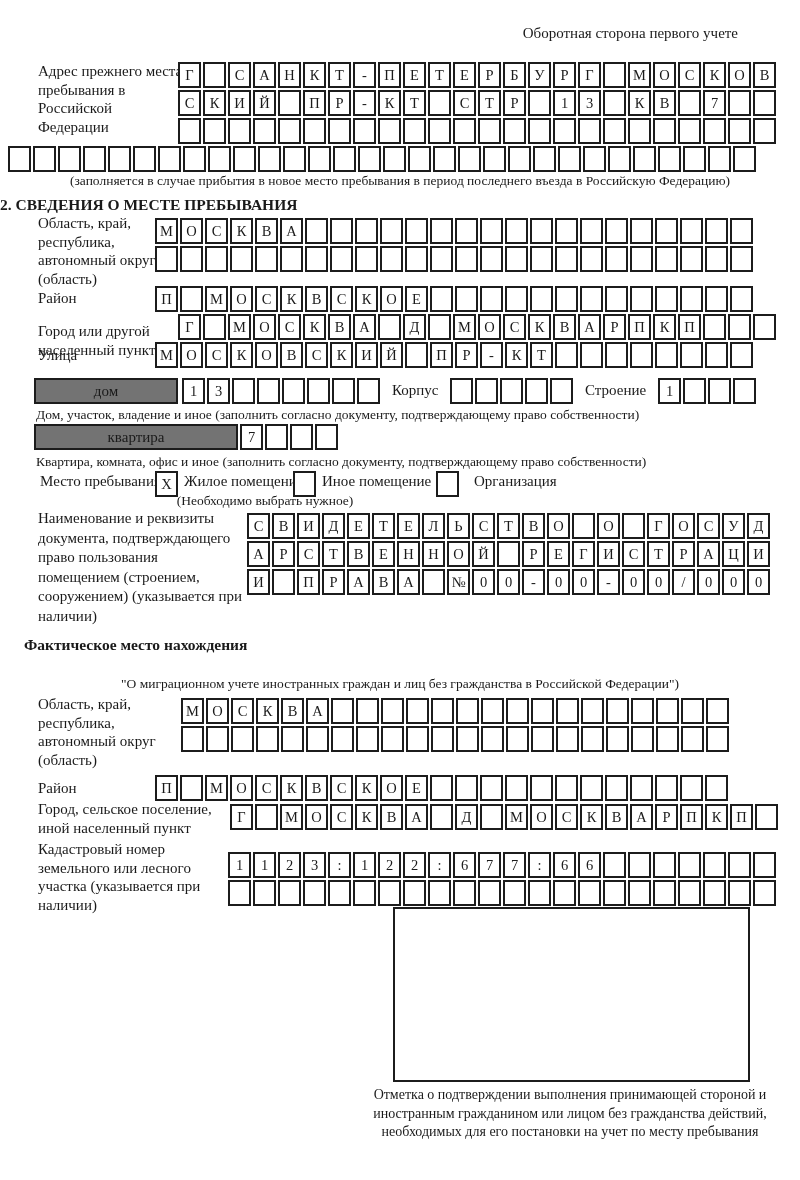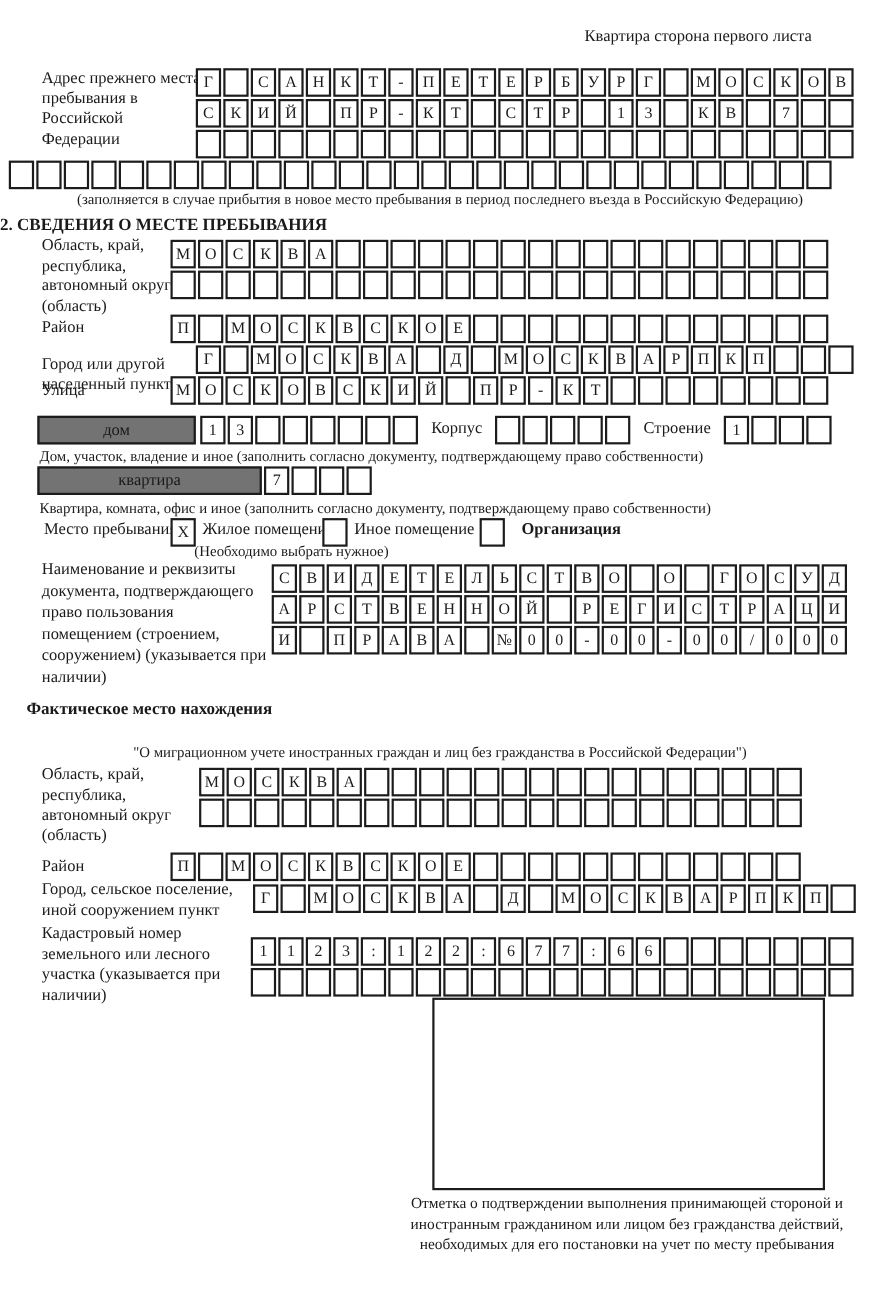--- a/index.html
+++ b/index.html
@@ -21,21 +21,21 @@
     height:22px;border:2px solid #1c1c1c;text-align:center;
     font-size:15px;line-height:22px;background:#737373;
   }
   .bigrect{border:2px solid #1c1c1c;background:#fff;}
 </style>
 </head>
 <body>
 
 <div class="page">
 
-  <div class="abs lbl" style="top:24px;right:62px;">Квартира сторона первого листа</div>
+  <div class="abs lbl" style="top:24px;right:62px;">Оборотная сторона первого учете</div>
 
   <div class="abs lbl" style="left:38px;top:62px;width:148px;">Адрес прежнего места пребывания в Российской Федерации</div>
   <div class="abs boxrow" style="left:178px;top:62px;"><span class="cbox">Г</span><span class="cbox"></span><span class="cbox">С</span><span class="cbox">А</span><span class="cbox">Н</span><span class="cbox">К</span><span class="cbox">Т</span><span class="cbox">-</span><span class="cbox">П</span><span class="cbox">Е</span><span class="cbox">Т</span><span class="cbox">Е</span><span class="cbox">Р</span><span class="cbox">Б</span><span class="cbox">У</span><span class="cbox">Р</span><span class="cbox">Г</span><span class="cbox"></span><span class="cbox">М</span><span class="cbox">О</span><span class="cbox">С</span><span class="cbox">К</span><span class="cbox">О</span><span class="cbox">В</span></div>
   <div class="abs boxrow" style="left:178px;top:90px;"><span class="cbox">С</span><span class="cbox">К</span><span class="cbox">И</span><span class="cbox">Й</span><span class="cbox"></span><span class="cbox">П</span><span class="cbox">Р</span><span class="cbox">-</span><span class="cbox">К</span><span class="cbox">Т</span><span class="cbox"></span><span class="cbox">С</span><span class="cbox">Т</span><span class="cbox">Р</span><span class="cbox"></span><span class="cbox">1</span><span class="cbox">3</span><span class="cbox"></span><span class="cbox">К</span><span class="cbox">В</span><span class="cbox"></span><span class="cbox">7</span><span class="cbox"></span><span class="cbox"></span></div>
   <div class="abs boxrow" style="left:178px;top:118px;"><span class="cbox"></span><span class="cbox"></span><span class="cbox"></span><span class="cbox"></span><span class="cbox"></span><span class="cbox"></span><span class="cbox"></span><span class="cbox"></span><span class="cbox"></span><span class="cbox"></span><span class="cbox"></span><span class="cbox"></span><span class="cbox"></span><span class="cbox"></span><span class="cbox"></span><span class="cbox"></span><span class="cbox"></span><span class="cbox"></span><span class="cbox"></span><span class="cbox"></span><span class="cbox"></span><span class="cbox"></span><span class="cbox"></span><span class="cbox"></span></div>
   <div class="abs boxrow" style="left:8px;top:146px;"><span class="cbox"></span><span class="cbox"></span><span class="cbox"></span><span class="cbox"></span><span class="cbox"></span><span class="cbox"></span><span class="cbox"></span><span class="cbox"></span><span class="cbox"></span><span class="cbox"></span><span class="cbox"></span><span class="cbox"></span><span class="cbox"></span><span class="cbox"></span><span class="cbox"></span><span class="cbox"></span><span class="cbox"></span><span class="cbox"></span><span class="cbox"></span><span class="cbox"></span><span class="cbox"></span><span class="cbox"></span><span class="cbox"></span><span class="cbox"></span><span class="cbox"></span><span class="cbox"></span><span class="cbox"></span><span class="cbox"></span><span class="cbox"></span><span class="cbox"></span></div>
   <div class="abs cap center" style="top:173px;">(заполняется в случае прибытия в новое место пребывания в период последнего въезда в Российскую Федерацию)</div>
 
   <div class="abs title" style="top:196px;">2. СВЕДЕНИЯ О МЕСТЕ ПРЕБЫВАНИЯ</div>
 
@@ -63,39 +63,39 @@
   <div class="abs wbox" style="left:34px;top:424px;width:200px;">квартира</div>
   <div class="abs boxrow" style="left:240px;top:424px;"><span class="cbox">7</span><span class="cbox"></span><span class="cbox"></span><span class="cbox"></span></div>
   <div class="abs cap" style="left:36px;top:454px;">Квартира, комната, офис и иное (заполнить согласно документу, подтверждающему право собственности)</div>
 
   <div class="abs lbl" style="left:40px;top:472px;">Место пребывания:</div>
   <span class="abs cbox" style="left:155px;top:471px;">X</span>
   <div class="abs lbl" style="left:184px;top:472px;">Жилое помещение</div>
   <span class="abs cbox" style="left:293px;top:471px;"></span>
   <div class="abs lbl" style="left:322px;top:472px;">Иное помещение</div>
   <span class="abs cbox" style="left:436px;top:471px;"></span>
-  <div class="abs lbl" style="left:474px;top:472px;font-weight:bold;">Организация</div>
+  <div class="abs lbl" style="left:474px;top:472px;">Организация</div>
   <div class="abs cap" style="left:115px;top:493px;width:300px;text-align:center;">(Необходимо выбрать нужное)</div>
 
   <div class="abs lbl" style="left:38px;top:509px;width:205px;line-height:19.5px;">Наименование и реквизиты документа, подтверждающего право пользования помещением (строением, сооружением) (указывается при наличии)</div>
   <div class="abs boxrow" style="left:247px;top:513px;"><span class="cbox">С</span><span class="cbox">В</span><span class="cbox">И</span><span class="cbox">Д</span><span class="cbox">Е</span><span class="cbox">Т</span><span class="cbox">Е</span><span class="cbox">Л</span><span class="cbox">Ь</span><span class="cbox">С</span><span class="cbox">Т</span><span class="cbox">В</span><span class="cbox">О</span><span class="cbox"></span><span class="cbox">О</span><span class="cbox"></span><span class="cbox">Г</span><span class="cbox">О</span><span class="cbox">С</span><span class="cbox">У</span><span class="cbox">Д</span></div>
   <div class="abs boxrow" style="left:247px;top:541px;"><span class="cbox">А</span><span class="cbox">Р</span><span class="cbox">С</span><span class="cbox">Т</span><span class="cbox">В</span><span class="cbox">Е</span><span class="cbox">Н</span><span class="cbox">Н</span><span class="cbox">О</span><span class="cbox">Й</span><span class="cbox"></span><span class="cbox">Р</span><span class="cbox">Е</span><span class="cbox">Г</span><span class="cbox">И</span><span class="cbox">С</span><span class="cbox">Т</span><span class="cbox">Р</span><span class="cbox">А</span><span class="cbox">Ц</span><span class="cbox">И</span></div>
   <div class="abs boxrow" style="left:247px;top:569px;"><span class="cbox">И</span><span class="cbox"></span><span class="cbox">П</span><span class="cbox">Р</span><span class="cbox">А</span><span class="cbox">В</span><span class="cbox">А</span><span class="cbox"></span><span class="cbox">№</span><span class="cbox">0</span><span class="cbox">0</span><span class="cbox">-</span><span class="cbox">0</span><span class="cbox">0</span><span class="cbox">-</span><span class="cbox">0</span><span class="cbox">0</span><span class="cbox">/</span><span class="cbox">0</span><span class="cbox">0</span><span class="cbox">0</span></div>
 
   <div class="abs title" style="top:636px;padding-left:24px;">Фактическое место нахождения</div>
   <div class="abs cap center" style="top:676px;">"О миграционном учете иностранных граждан и лиц без гражданства в Российской Федерации")</div>
 
   <div class="abs lbl" style="left:38px;top:695px;width:150px;">Область, край, республика, автономный округ (область)</div>
   <div class="abs boxrow" style="left:181px;top:698px;"><span class="cbox">М</span><span class="cbox">О</span><span class="cbox">С</span><span class="cbox">К</span><span class="cbox">В</span><span class="cbox">А</span><span class="cbox"></span><span class="cbox"></span><span class="cbox"></span><span class="cbox"></span><span class="cbox"></span><span class="cbox"></span><span class="cbox"></span><span class="cbox"></span><span class="cbox"></span><span class="cbox"></span><span class="cbox"></span><span class="cbox"></span><span class="cbox"></span><span class="cbox"></span><span class="cbox"></span><span class="cbox"></span></div>
   <div class="abs boxrow" style="left:181px;top:726px;"><span class="cbox"></span><span class="cbox"></span><span class="cbox"></span><span class="cbox"></span><span class="cbox"></span><span class="cbox"></span><span class="cbox"></span><span class="cbox"></span><span class="cbox"></span><span class="cbox"></span><span class="cbox"></span><span class="cbox"></span><span class="cbox"></span><span class="cbox"></span><span class="cbox"></span><span class="cbox"></span><span class="cbox"></span><span class="cbox"></span><span class="cbox"></span><span class="cbox"></span><span class="cbox"></span><span class="cbox"></span></div>
 
   <div class="abs lbl" style="left:38px;top:779px;">Район</div>
   <div class="abs boxrow" style="left:155px;top:775px;"><span class="cbox">П</span><span class="cbox"></span><span class="cbox">М</span><span class="cbox">О</span><span class="cbox">С</span><span class="cbox">К</span><span class="cbox">В</span><span class="cbox">С</span><span class="cbox">К</span><span class="cbox">О</span><span class="cbox">Е</span><span class="cbox"></span><span class="cbox"></span><span class="cbox"></span><span class="cbox"></span><span class="cbox"></span><span class="cbox"></span><span class="cbox"></span><span class="cbox"></span><span class="cbox"></span><span class="cbox"></span><span class="cbox"></span><span class="cbox"></span></div>
 
-  <div class="abs lbl" style="left:38px;top:800px;width:195px;">Город, сельское поселение, иной сооружением пункт</div>
+  <div class="abs lbl" style="left:38px;top:800px;width:195px;">Город, сельское поселение, иной населенный пункт</div>
   <div class="abs boxrow" style="left:230px;top:804px;"><span class="cbox">Г</span><span class="cbox"></span><span class="cbox">М</span><span class="cbox">О</span><span class="cbox">С</span><span class="cbox">К</span><span class="cbox">В</span><span class="cbox">А</span><span class="cbox"></span><span class="cbox">Д</span><span class="cbox"></span><span class="cbox">М</span><span class="cbox">О</span><span class="cbox">С</span><span class="cbox">К</span><span class="cbox">В</span><span class="cbox">А</span><span class="cbox">Р</span><span class="cbox">П</span><span class="cbox">К</span><span class="cbox">П</span><span class="cbox"></span></div>
 
   <div class="abs lbl" style="left:38px;top:840px;width:168px;">Кадастровый номер земельного или лесного участка (указывается при наличии)</div>
   <div class="abs boxrow" style="left:228px;top:852px;"><span class="cbox">1</span><span class="cbox">1</span><span class="cbox">2</span><span class="cbox">3</span><span class="cbox">:</span><span class="cbox">1</span><span class="cbox">2</span><span class="cbox">2</span><span class="cbox">:</span><span class="cbox">6</span><span class="cbox">7</span><span class="cbox">7</span><span class="cbox">:</span><span class="cbox">6</span><span class="cbox">6</span><span class="cbox"></span><span class="cbox"></span><span class="cbox"></span><span class="cbox"></span><span class="cbox"></span><span class="cbox"></span><span class="cbox"></span></div>
   <div class="abs boxrow" style="left:228px;top:880px;"><span class="cbox"></span><span class="cbox"></span><span class="cbox"></span><span class="cbox"></span><span class="cbox"></span><span class="cbox"></span><span class="cbox"></span><span class="cbox"></span><span class="cbox"></span><span class="cbox"></span><span class="cbox"></span><span class="cbox"></span><span class="cbox"></span><span class="cbox"></span><span class="cbox"></span><span class="cbox"></span><span class="cbox"></span><span class="cbox"></span><span class="cbox"></span><span class="cbox"></span><span class="cbox"></span><span class="cbox"></span></div>
 
   <div class="abs bigrect" style="left:393px;top:907px;width:353px;height:171px;"></div>
   <div class="abs" style="left:365px;top:1086px;width:410px;text-align:center;font-size:14px;line-height:18.5px;">Отметка о подтверждении выполнения принимающей стороной и иностранным гражданином или лицом без гражданства действий, необходимых для его постановки на учет по месту пребывания</div>
 
 </div>

